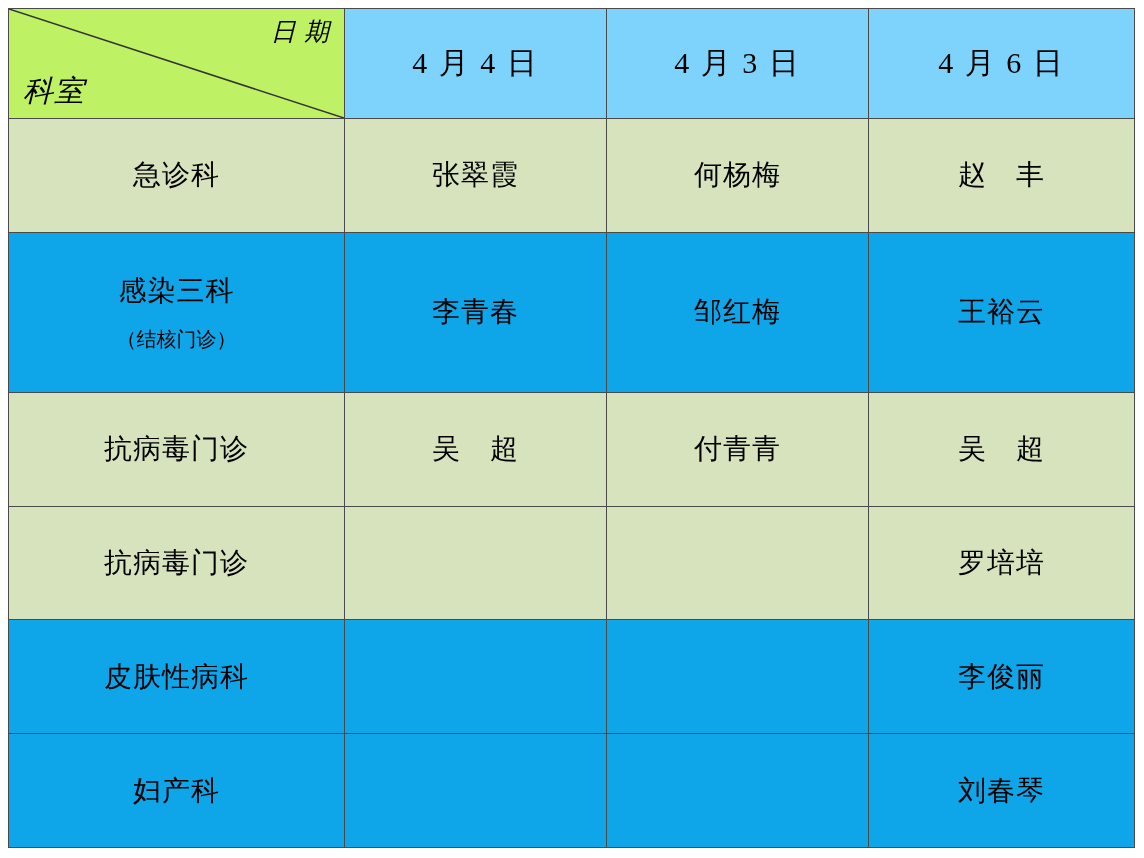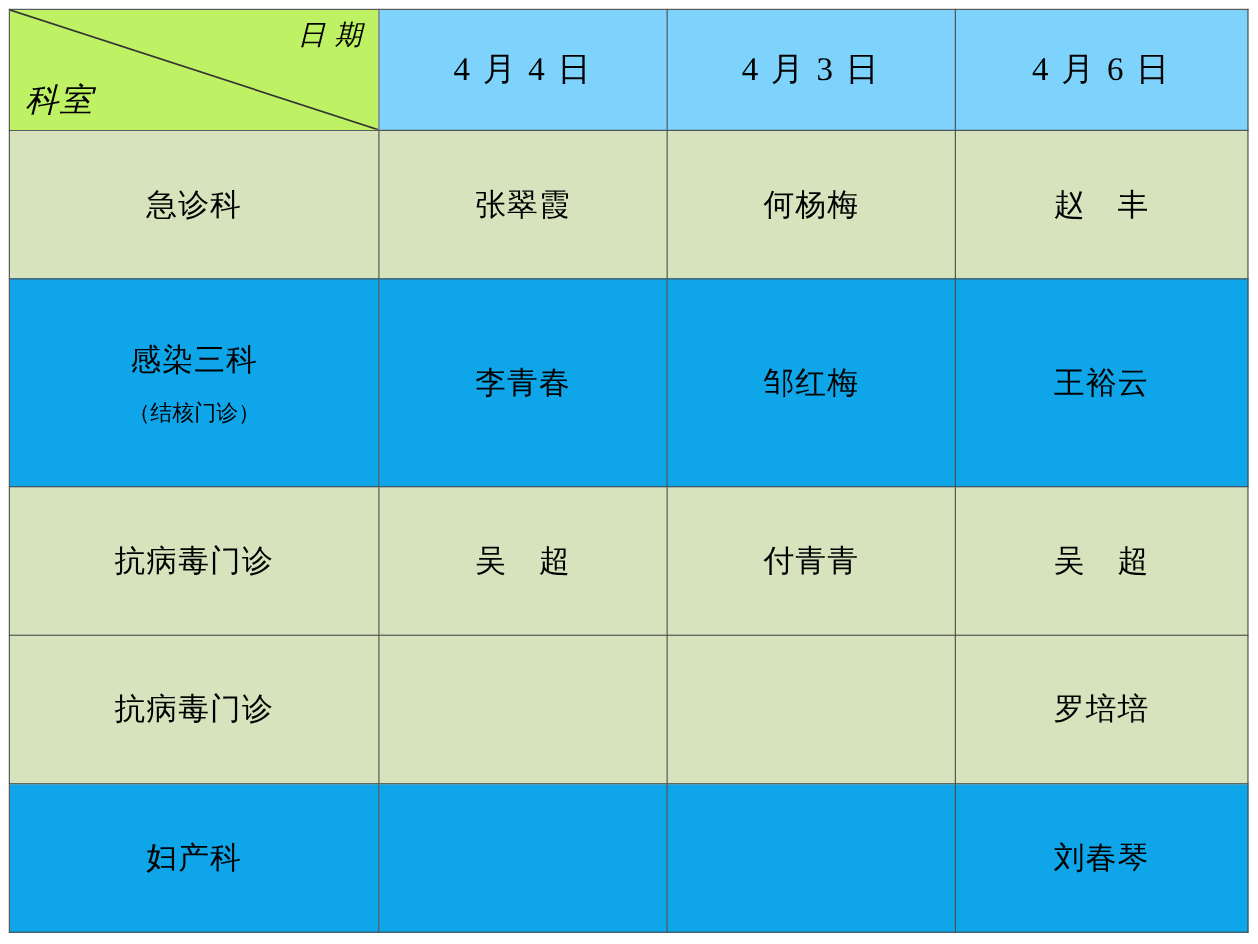--- a/index.html
+++ b/index.html
@@ -153,20 +153,28 @@
 
       <tr class="band r-normal">
         <td class="dept">
           <span class="main">抗病毒门诊</span>
         </td>
         <td class="name"></td>
         <td class="name"></td>
         <td class="name">罗培培</td>
       </tr>
 
+      <tr class="plain r-normal">
+        <td class="dept">
+          <span class="main">皮肤性病科</span>
+        </td>
+        <td class="name"></td>
+        <td class="name"></td>
+        <td class="name">李俊丽</td>
+      </tr>
 
 
       <tr class="plain r-normal">
         <td class="dept">
           <span class="main">妇产科</span>
         </td>
         <td class="name"></td>
         <td class="name"></td>
         <td class="name">刘春琴</td>
       </tr>

